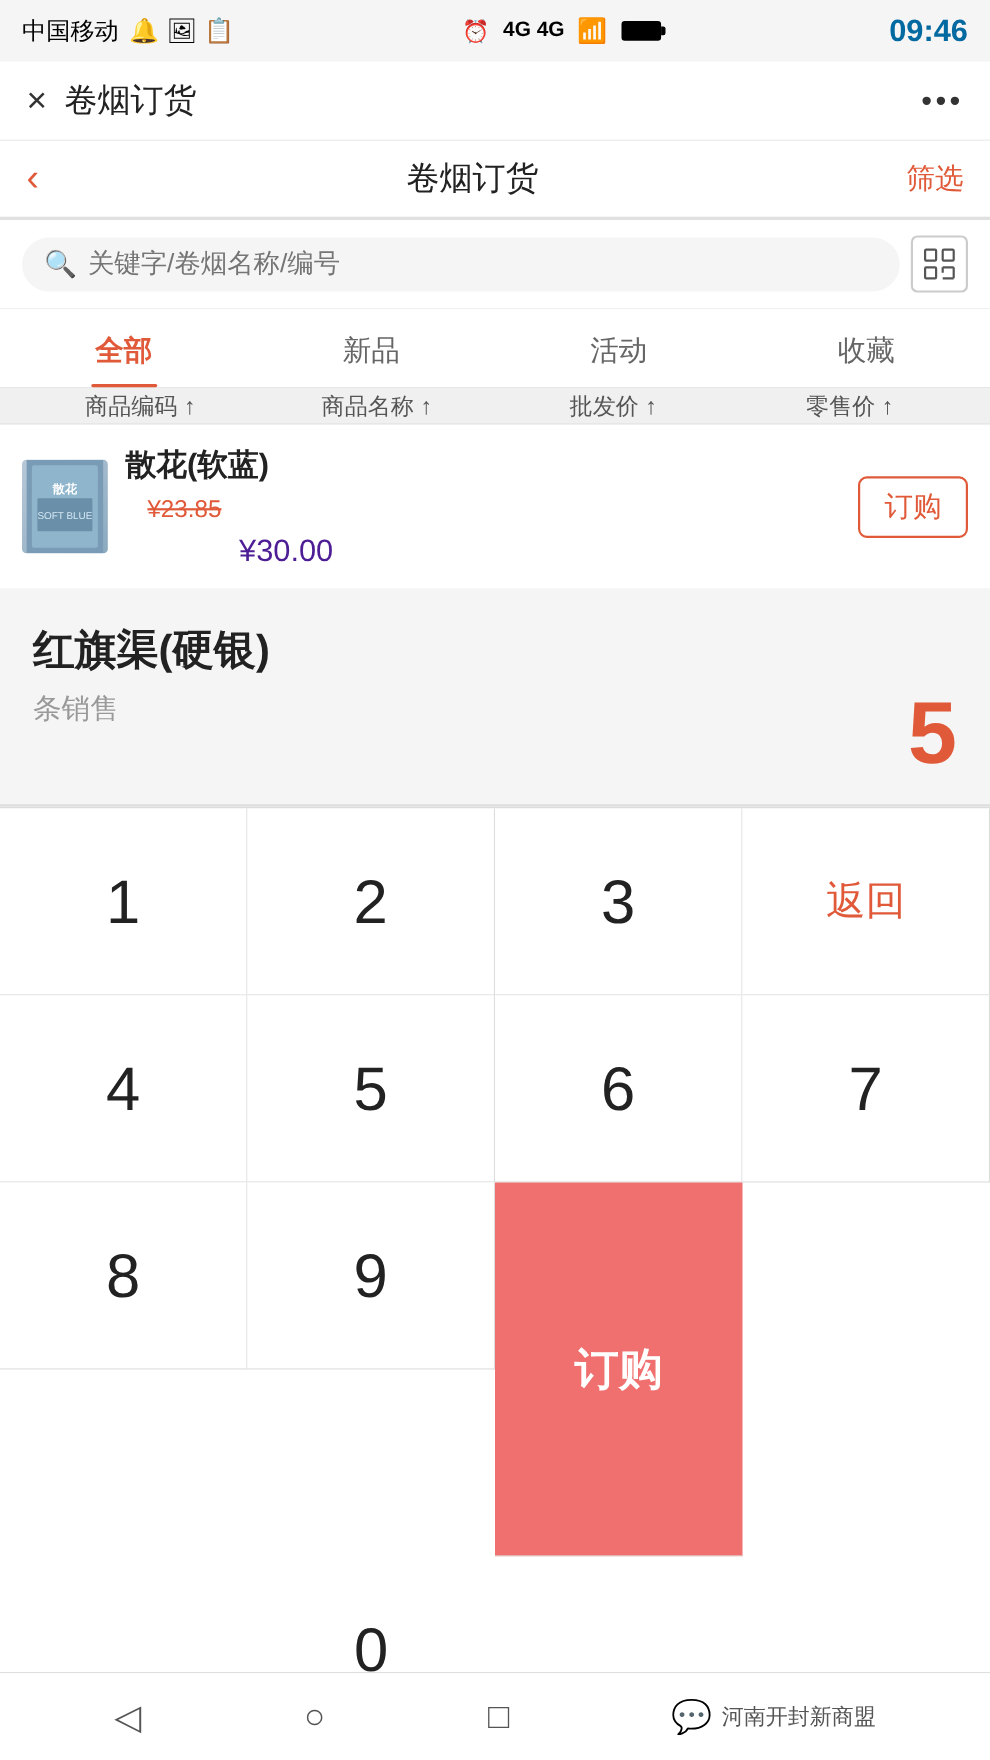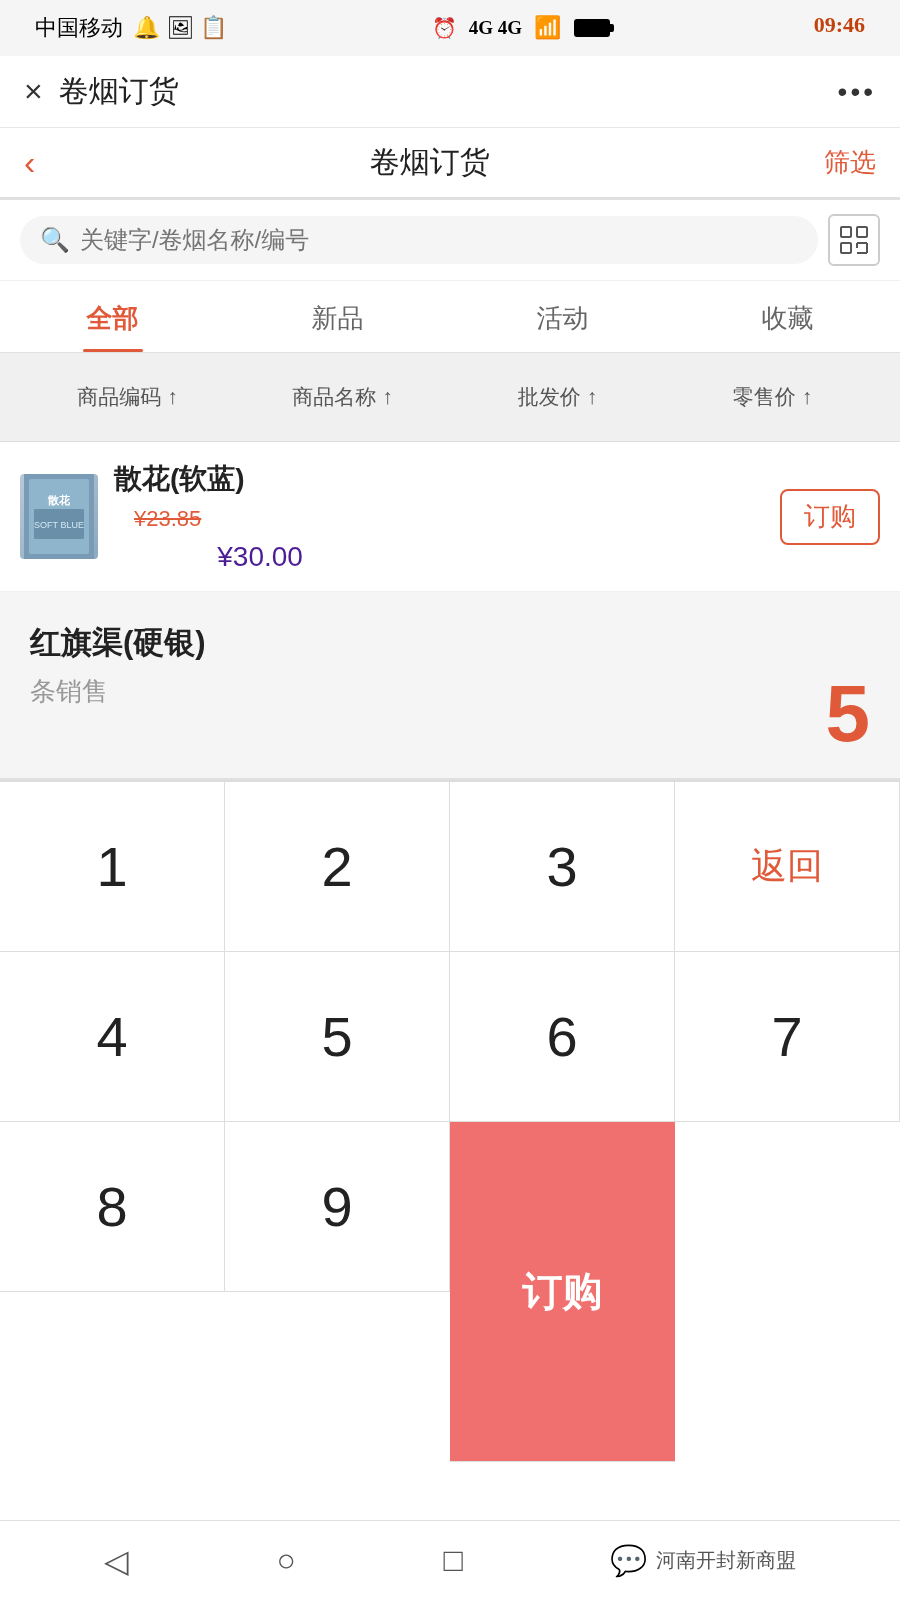--- a/index.html
+++ b/index.html
@@ -9,42 +9,42 @@
       min-height: 1600px;
       font-family: -apple-system, "PingFang SC", "Microsoft YaHei", sans-serif;
       background: #f5f5f5;
       overflow-x: hidden;
     }
 
     
     .status-bar {
       display: flex;
       justify-content: space-between;
+      align-items: center;
       background: #f5f5f5;
-      padding: 12px 35px;
+      padding: 12px 20px;
       height: 56px;
-      font-family: Liberation Serif, serif;
     }
     .status-left {
       display: flex;
       align-items: center;
       gap: 10px;
       font-size: 22px;
       font-weight: 500;
       color: #000;
     }
     .status-icons {
       display: flex;
       gap: 6px;
       align-items: center;
     }
     .status-right {
-      font-size: 22px;
+      font-size: 28px;
       font-weight: 600;
-      color: #c2410c;
+      color: #0369a1;
     }
     .battery-icon {
       display: inline-block;
       width: 36px;
       height: 18px;
       border: 2px solid #000;
       border-radius: 3px;
       position: relative;
       background: #000;
     }
@@ -188,21 +188,21 @@
       width: 60px;
       height: 3px;
       background: #e05a3a;
       border-radius: 2px;
     }
 
     
     .table-header {
       display: flex;
       background: #f0f0f0;
-      padding: 30px 20px;
+      padding: 2px 20px;
       border-bottom: 1px solid #ddd;
     }
     .table-header-cell {
       flex: 1;
       font-size: 21px;
       color: #555;
       text-align: center;
     }
 
     
@@ -265,21 +265,21 @@
       flex-shrink: 0;
     }
 
     
     .order-input-panel {
       background: #f5f5f5;
       padding: 30px 30px 24px;
       border-bottom: 2px solid #e0e0e0;
     }
     .order-product-name {
-      font-size: 31px;
+      font-size: 38px;
       font-weight: 600;
       color: #222;
       margin-bottom: 10px;
     }
     .order-quantity-row {
       display: flex;
       align-items: flex-start;
       justify-content: space-between;
     }
     .order-quantity-label {

